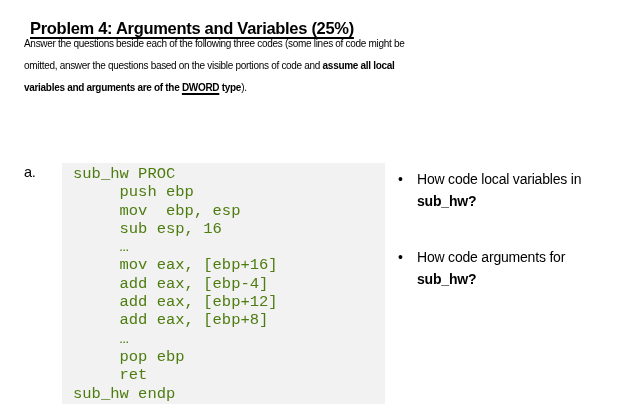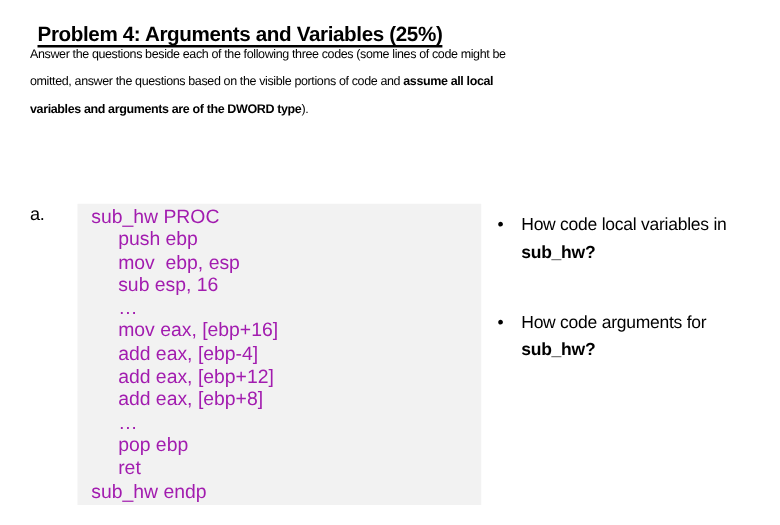--- a/index.html
+++ b/index.html
@@ -31,20 +31,21 @@
     top: 33px;
     width: 604px;
     margin: 0;
     font-size: 10px;
     line-height: 22px;
     letter-spacing: -0.3px;
     white-space: pre-wrap;
   }
   .b { font-weight: bold; }
   .u {
+    text-decoration: underline;
     text-decoration-thickness: 1.5px;
     text-underline-offset: 2px;
     margin-top: 24px;
   }
   .section-label {
     position: absolute;
     left: 24px;
     top: 164px;
     font-size: 14.5px;
     letter-spacing: -0.2px;
@@ -54,24 +55,24 @@
     left: 62px;
     top: 163px;
     width: 323px;
     height: 241px;
     background: #f2f2f2;
     box-sizing: border-box;
   }
   .code {
     margin: 0;
     padding: 2px 0 0 11px;
-    font-family: Liberation Sans, sans-serif;
+    font-family: Liberation Mono, monospace;
     font-size: 15.5px;
     line-height: 18.3px;
-    color: #a21caf;
+    color: #4d7c0f;
     white-space: pre;
   }
   .questions {
     position: absolute;
     left: 398px;
     top: 169px;
     width: 218px;
   }
   .q-item {
     display: flex;

